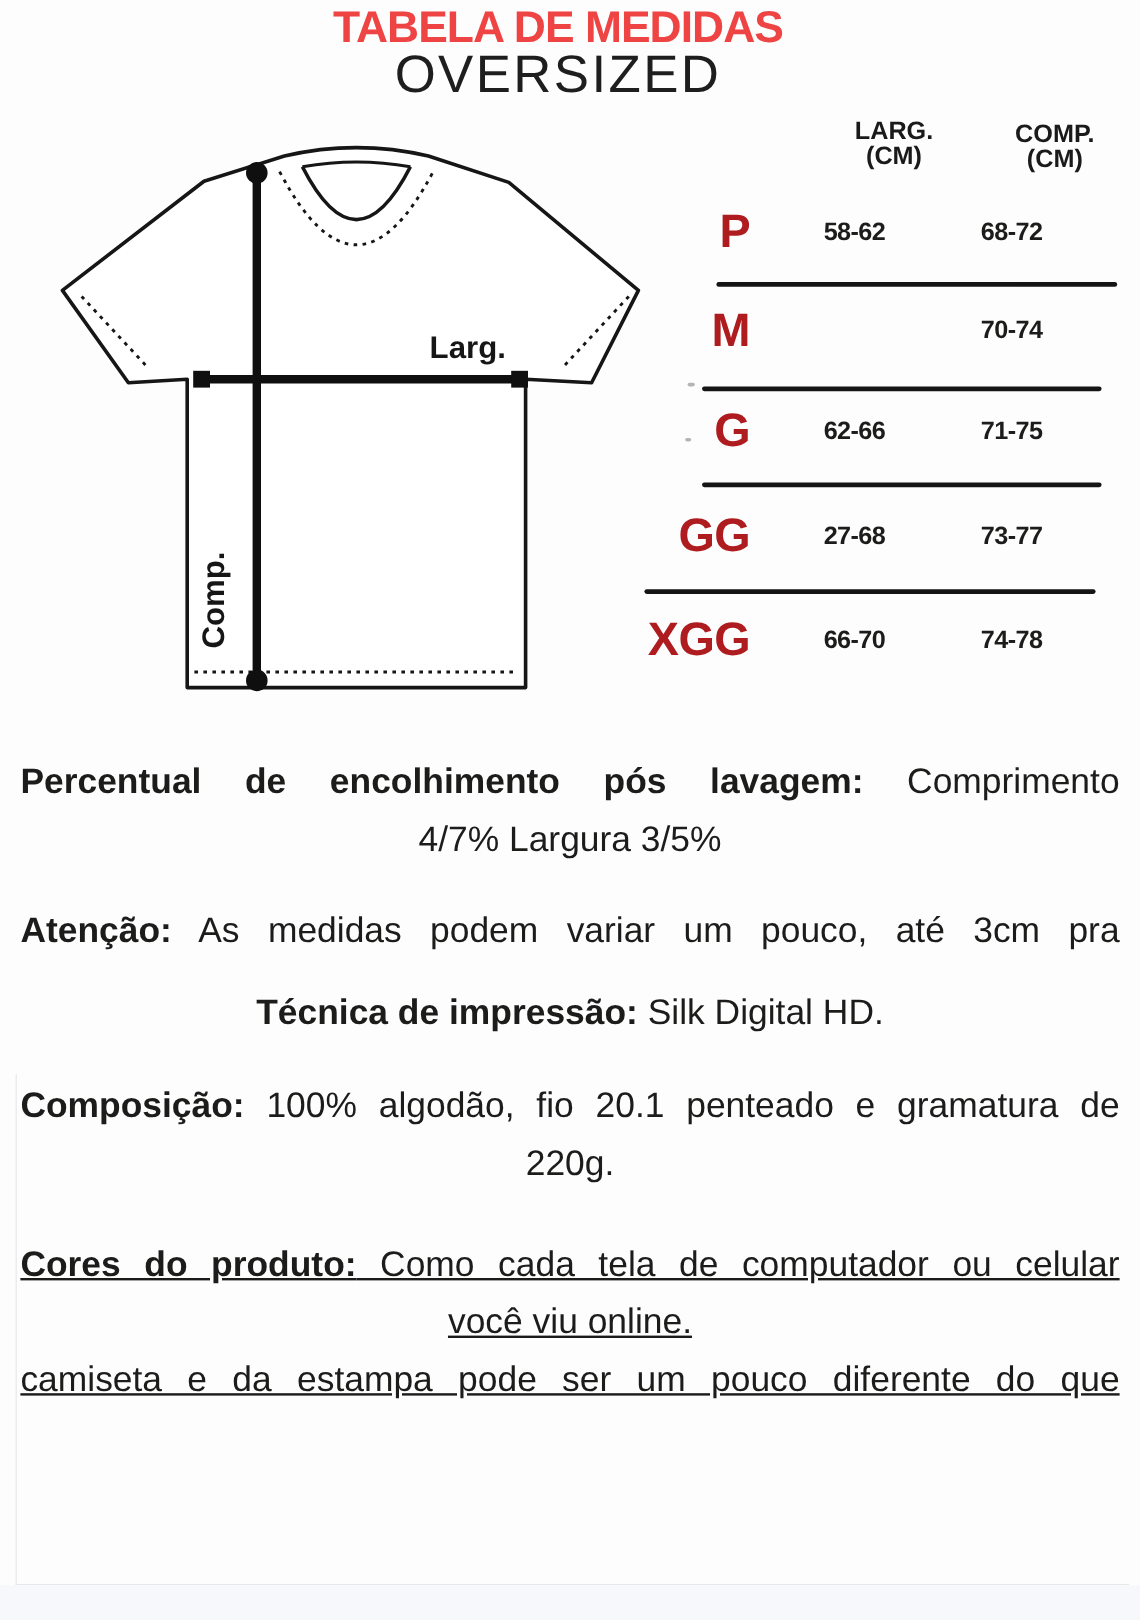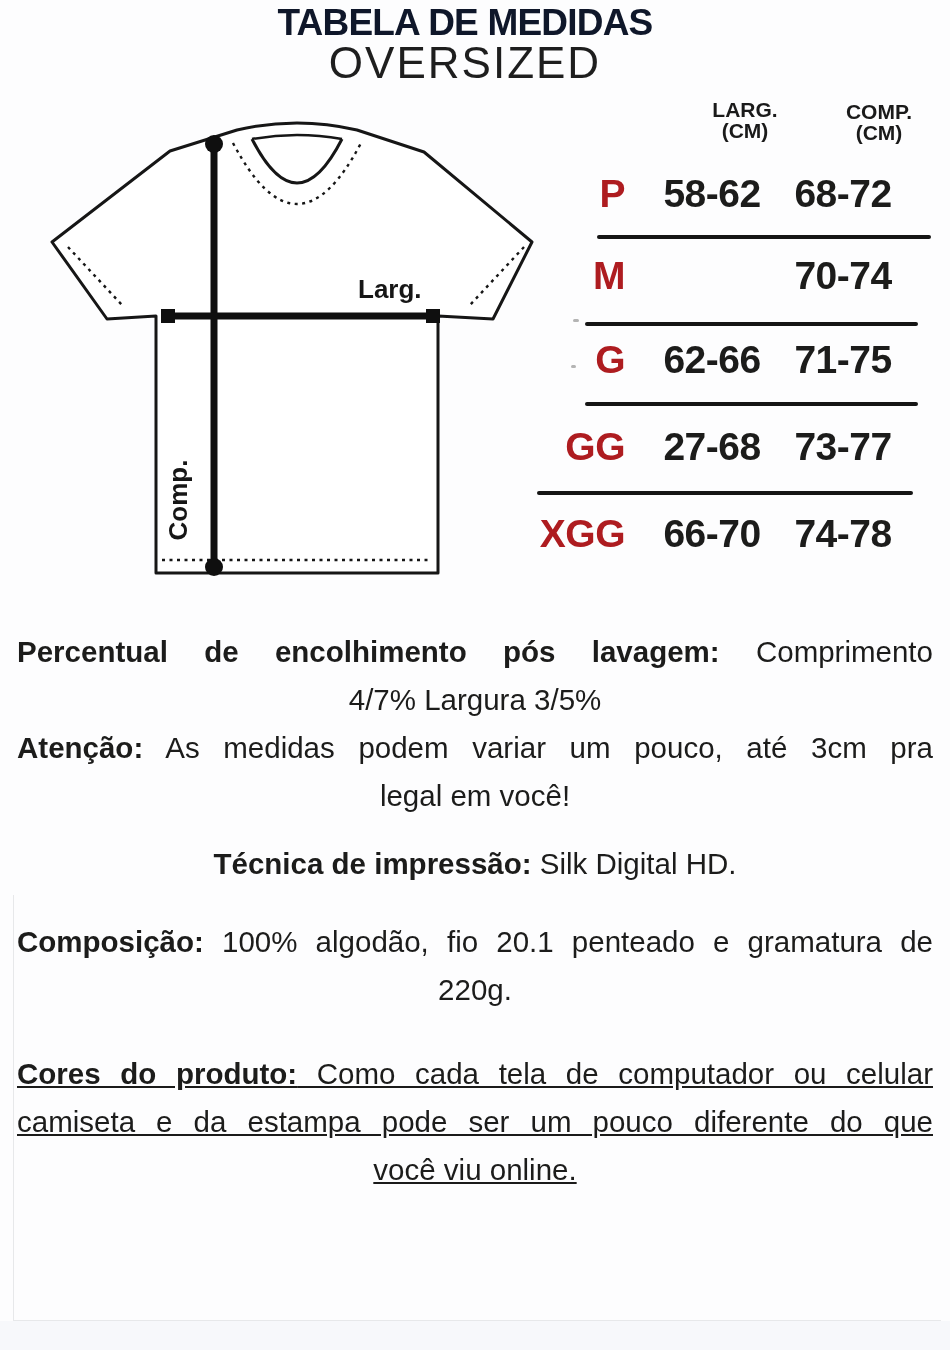--- a/index.html
+++ b/index.html
@@ -6,32 +6,32 @@
   body{
     width:950px;height:1350px;position:relative;overflow:hidden;
     background:#fdfdfe;
     font-family:"Liberation Sans","DejaVu Sans",sans-serif;
     color:#1b1b1a;
     -webkit-font-smoothing:antialiased;
   }
   .abs{position:absolute;}
   
   .hdr{top:2px;left:20px;width:890px;text-align:center;}
-  .title{font-size:37px;font-weight:700;letter-spacing:-0.8px;line-height:42px;color:#0f172a;}
+  .title{font-size:37px;font-weight:700;letter-spacing:-0.8px;line-height:42px;color:#ef4444;}
   .subtitle{font-size:44px;font-weight:400;letter-spacing:2px;line-height:37px;color:#1e1e1e;}
   
   .shirt{left:40px;top:105px;}
   
   .table{left:535px;top:90px;width:405px;height:480px;}
   .thead{position:absolute;width:130px;text-align:center;font-size:21px;font-weight:700;line-height:21px;color:#1a1a1a;}
   .thead-larg{left:145px;top:9px;}
   .thead-comp{left:279px;top:11px;}
   .trow{position:absolute;left:0;width:405px;height:54px;line-height:54px;}
   .tsize{position:absolute;left:0;width:90px;text-align:right;font-size:39px;font-weight:700;color:#ae1c20;letter-spacing:-0.5px;}
-  .tval{position:absolute;width:120px;text-align:center;font-size:39px;font-weight:700;color:#1c1c1b;letter-spacing:-0.5px;}
+  .tval{position:absolute;width:120px;text-align:center;font-size:21px;font-weight:700;color:#1c1c1b;letter-spacing:-0.5px;}
   .tlarg{left:117px;}
   .tcomp{left:248px;}
   .tdiv{position:absolute;height:4px;background:#151515;border-radius:2px;}
   
   .paras{top:628px;left:17px;width:916px;}
   .para{margin:0;}
   .pline{font-size:29.5px;line-height:48px;color:#1c1c1b;text-align:center;white-space:nowrap;}
   .pline.just{text-align:justify;text-align-last:justify;white-space:normal;}
   .pline b{font-weight:700;}
   
@@ -116,32 +116,31 @@
 </div>
 
 <div class="abs speck" style="left:573px;top:319px;width:6px;height:3px;"></div>
 <div class="abs speck" style="left:571px;top:365px;width:5px;height:3px;"></div>
 
 <div class="abs paras">
     <div class="para" style="margin-top: 0px;">
       <div class="pline just"><b>Percentual de encolhimento pós lavagem:</b><span> Comprimento</span></div>
       <div class="pline"><span>4/7% Largura 3/5%</span></div>
     </div>
-    <div class="para" style="">
+    <div class="para" style="margin-top: 28px;">
       <div class="pline just"><b>Atenção:</b><span> As medidas podem variar um pouco, até 3cm pra</span></div>
-      <div class="pline"><span>legal em você!</span></div>
     </div>
     <div class="para" style="margin-top: 20px;">
       <div class="pline"><b>Técnica de impressão:</b><span> Silk Digital HD.</span></div>
     </div>
     <div class="para" style="margin-top: 30px;">
       <div class="pline just"><b>Composição:</b><span> 100% algodão, fio 20.1 penteado e gramatura de</span></div>
       <div class="pline"><span>220g.</span></div>
     </div>
     <div class="para" style="margin-top: 36px; text-decoration: underline;">
       <div class="pline just"><b>Cores do produto:</b><span> Como cada tela de computador ou celular</span></div>
+      <div class="pline"><span>você viu online.</span></div>
       <div class="pline just"><span>camiseta e da estampa pode ser um pouco diferente do que</span></div>
-      <div class="pline"><span>você viu online.</span></div>
     </div>
   </div>
 
 <div class="abs card-edge"></div>
 <div class="abs bottom-strip"></div>
 
 </body></html>

